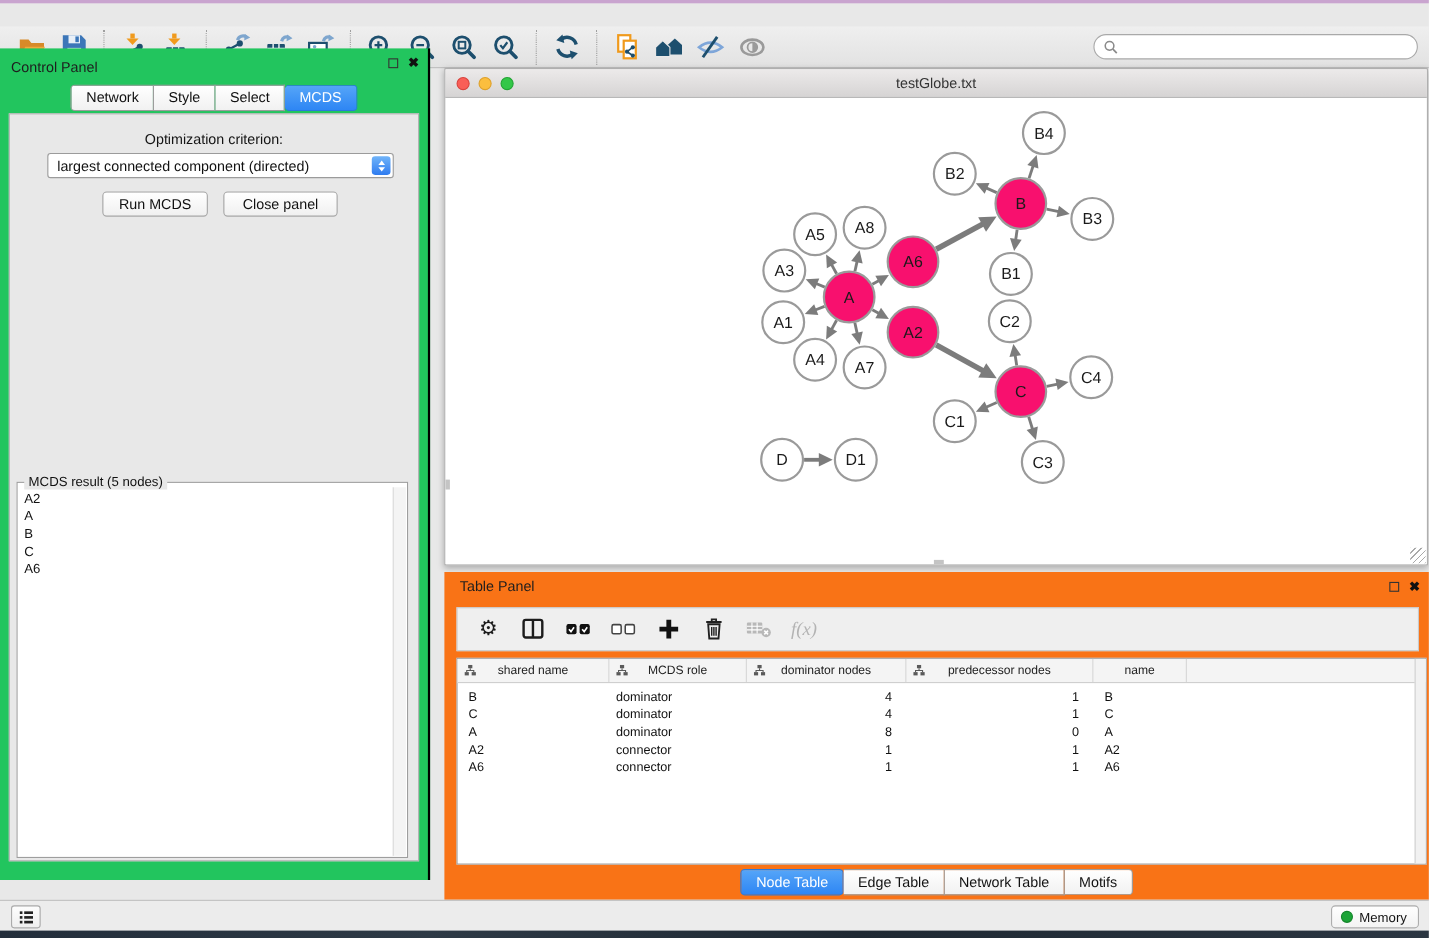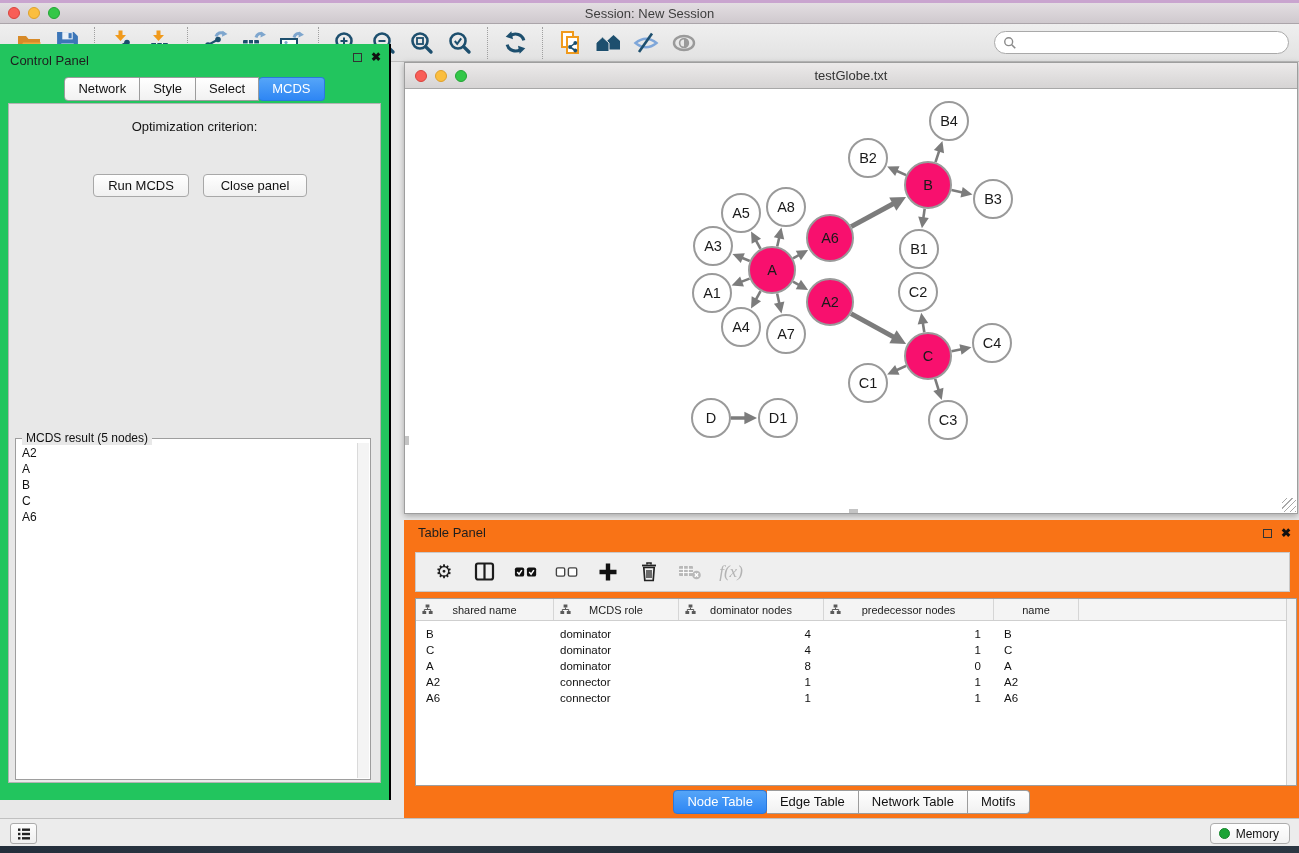--- a/index.html
+++ b/index.html
@@ -121,28 +121,20 @@
   .mem-dot { width:11px; height:11px; border-radius:50%; background:#1CA437; border:1px solid #14852A; }
   .desktop-strip { position:absolute; left:0; top:846px; width:100%; height:7px;
     background:linear-gradient(90deg,#232E3B,#2E3A46 30%,#1F2933 60%,#2B3642); }
 </style>
 </head>
 <body>
 
 <div class="app">
 
   <div class="mac-strip"></div>
-  <div class="titlebar">
-    <div class="lights">
-      <span class="light red"></span>
-      <span class="light yellow"></span>
-      <span class="light green"></span>
-    </div>
-    <div class="title">Session: New Session</div>
-  </div>
 
   <div class="toolbar">
     <div class="tbtn">
       <svg width="26" height="26" viewBox="0 0 26 26">
         <path d="M2 6 h8 l2.5 3 H24 v14 H2 z" fill="#D78A28"></path>
         <path d="M2 23 l5 -10.5 h18 l-5.5 10.5 z" fill="#F0A93C"></path>
       </svg>
     </div>
     <div class="tbtn">
       <svg width="25" height="25" viewBox="0 0 24 24">
@@ -283,20 +275,27 @@
       <span class="close-ico">✖</span>
     </div>
     <div class="cp-tabs seg">
       <span class="tab">Network</span>
       <span class="tab">Style</span>
       <span class="tab">Select</span>
       <span class="tab active">MCDS</span>
     </div>
     <div class="cp-content">
       <div class="opt-label">Optimization criterion:</div>
+      <div class="criterion">
+        <span>largest connected component (directed)</span>
+        <span class="stepper">
+            <span class="arr-up"></span>
+            <span class="arr-dn"></span>
+          </span>
+      </div>
       <div class="mac-btn" style="left:84px; top:70px; width:96px;">Run MCDS</div>
       <div class="mac-btn" style="left:194px; top:70px; width:104px;">Close panel</div>
       <div class="fieldset">
         <div class="legend">MCDS result (5 nodes)</div>
         <div class="mcds-list">
           <div class="item">A2</div>
           <div class="item">A</div>
           <div class="item">B</div>
           <div class="item">C</div>
           <div class="item">A6</div>

